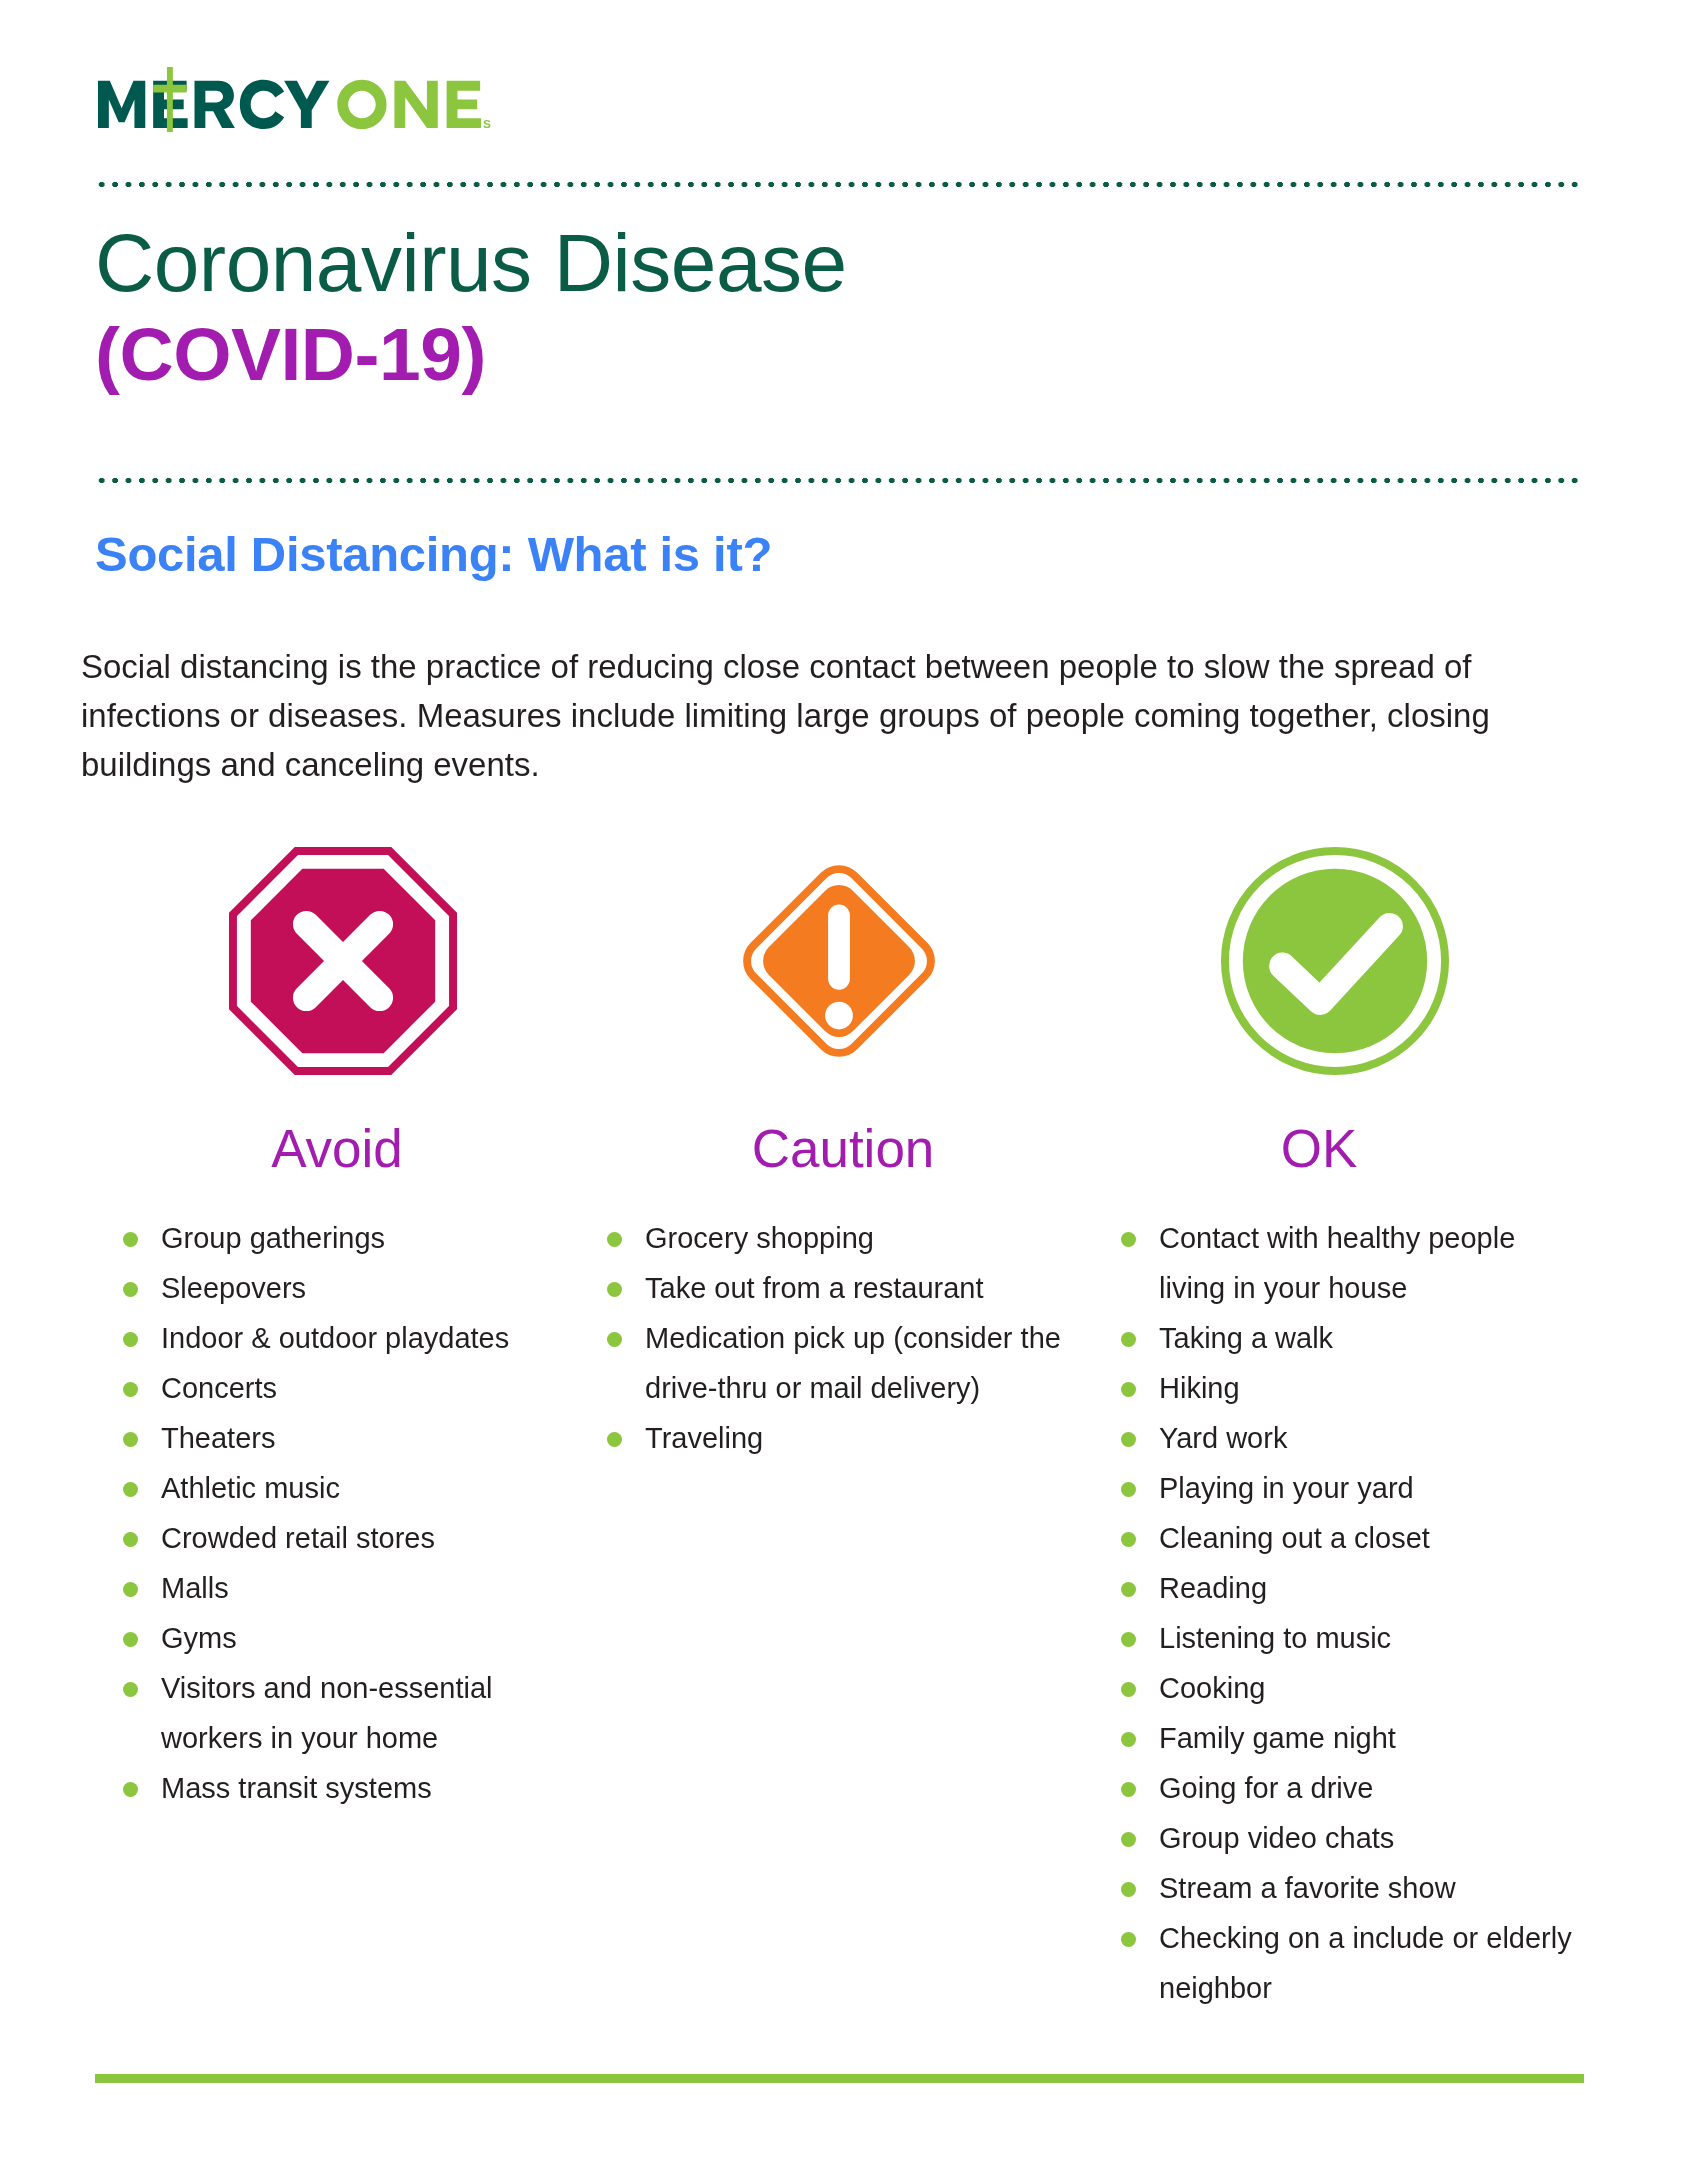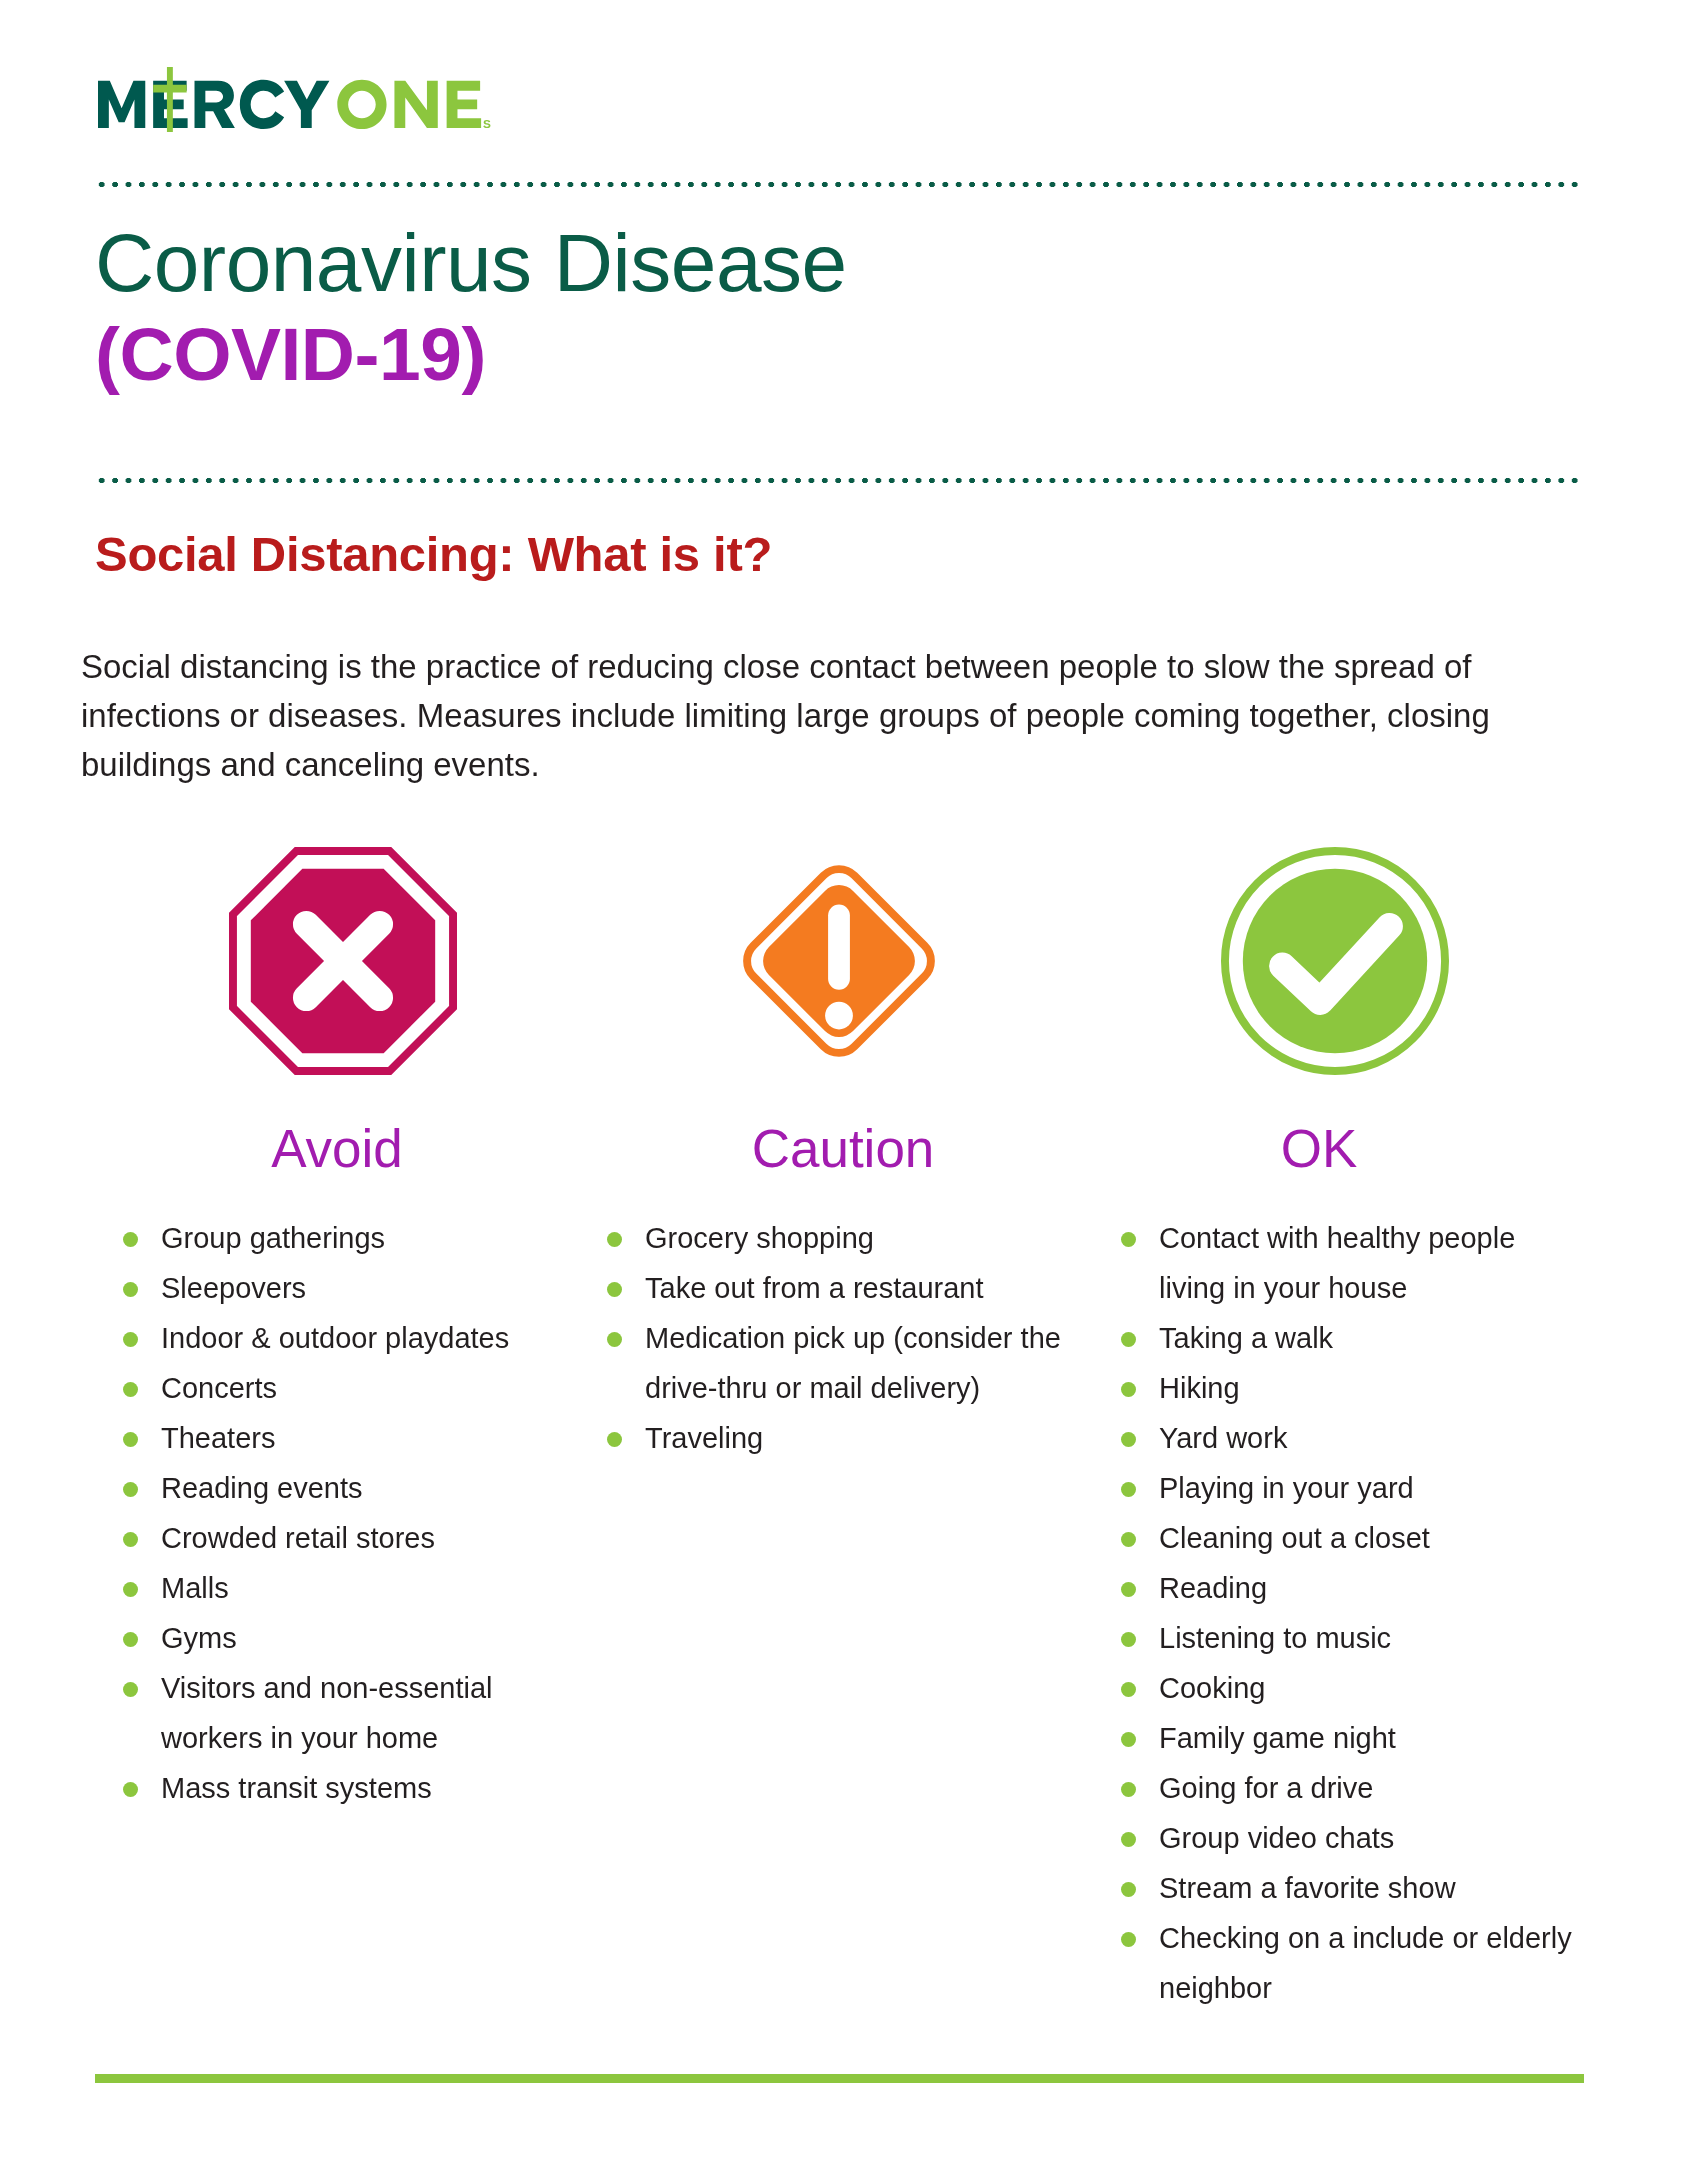--- a/index.html
+++ b/index.html
@@ -68,21 +68,21 @@
 
   
   .section-heading {
     position: absolute;
     left: 95px;
     top: 525px;
     font-size: 49px;
     line-height: 59px;
     font-weight: 700;
     letter-spacing: -0.3px;
-    color: #b91c1c;
+    color: #3b82f6;
     white-space: nowrap;
   }
 
   
   .intro {
     position: absolute;
     left: 81px;
     top: 642px;
     width: 1455px;
     font-size: 33px;
@@ -219,21 +219,21 @@
           </g>
         </svg>
       </div>
       <div class="col-head">Avoid</div>
       <ul class="bullets">
         <li>Group gatherings</li>
         <li>Sleepovers</li>
         <li>Indoor &amp; outdoor playdates</li>
         <li>Concerts</li>
         <li>Theaters</li>
-        <li>Reading events</li>
+        <li>Athletic music</li>
         <li>Crowded retail stores</li>
         <li>Malls</li>
         <li>Gyms</li>
         <li>Visitors and non-essential workers in your home</li>
         <li>Mass transit systems</li>
       </ul>
     </div>
 
     <div class="col col-1">
       <div class="icon-box">

